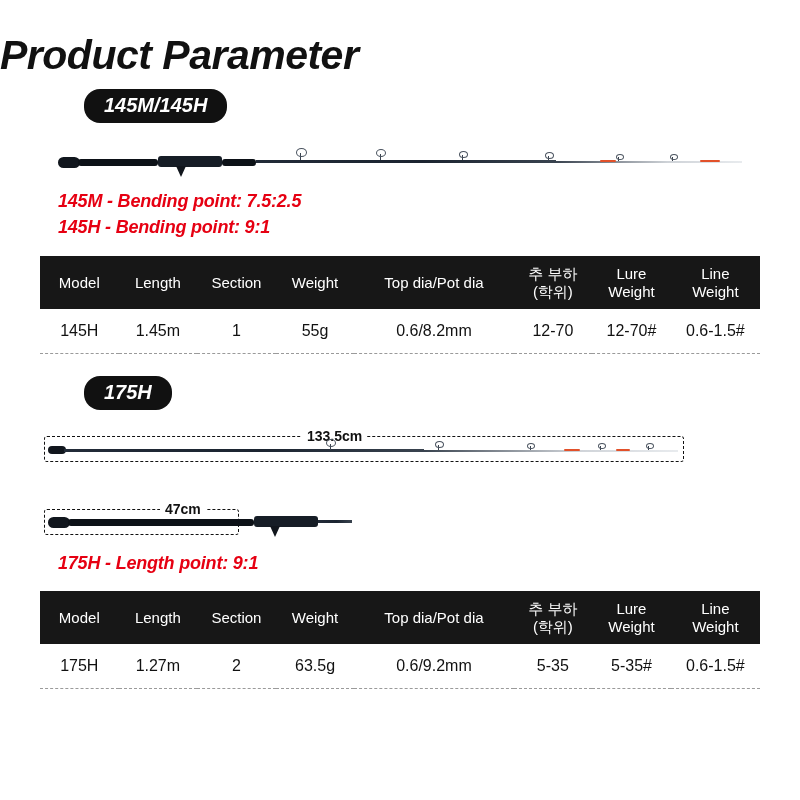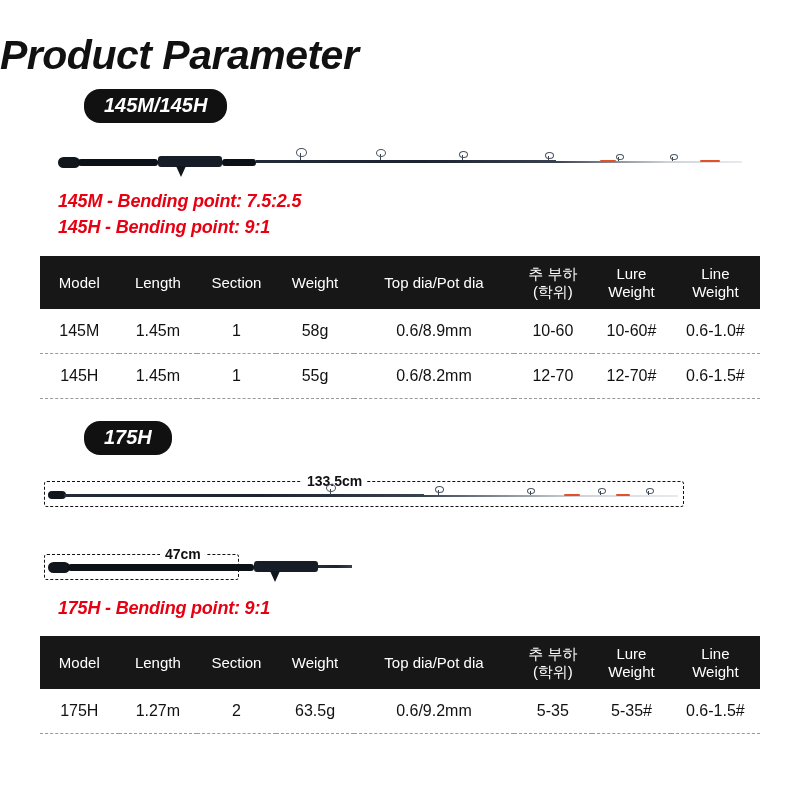--- a/index.html
+++ b/index.html
@@ -230,30 +230,20 @@
         <div>Weight</div>
       </th>
       <th class="hdr-two-line">
         <div>Line</div>
         <div>Weight</div>
       </th>
     </tr>
   </thead>
   <tbody>
     <tr>
-      <td>145M</td>
-      <td>1.45m</td>
-      <td>1</td>
-      <td>58g</td>
-      <td>0.6/8.9mm</td>
-      <td>10-60</td>
-      <td>10-60#</td>
-      <td>0.6-1.0#</td>
-    </tr>
-    <tr>
       <td>145H</td>
       <td>1.45m</td>
       <td>1</td>
       <td>55g</td>
       <td>0.6/8.2mm</td>
       <td>12-70</td>
       <td>12-70#</td>
       <td>0.6-1.5#</td>
     </tr>
   </tbody>
@@ -290,21 +280,21 @@
   <div class="dim-box" style="left:44px; top:14px; width:195px; height:26px;"></div>
   <div class="dim-label" style="left:160px; top:6px;">47cm</div>
 
   <div class="rod-handle" style="left:48px; top:22px; width:22px; height:11px;"></div>
   <div class="rod-grip" style="left:68px; top:24px; width:186px; height:7px;"></div>
   <div class="rod-reelseat" style="left:254px; top:21px; width:64px; height:11px;"></div>
   <div class="trigger" style="left:270px; top:31px;"></div>
   <div class="rod-taper" style="left:318px; top:25px; width:34px;"></div>
 </div>
 
-<div class="bending" style="padding-bottom:8px;">175H - Bending point: 9:1</div>
+<div class="bending" style="padding-bottom:8px;">175H - Length point: 9:1</div>
 
 <table class="spec-table">
   <colgroup>
     <col class="col-model">
       <col class="col-length">
       <col class="col-section">
       <col class="col-weight">
     <col class="col-topdia">
       <col class="col-load">
       <col class="col-lure">

